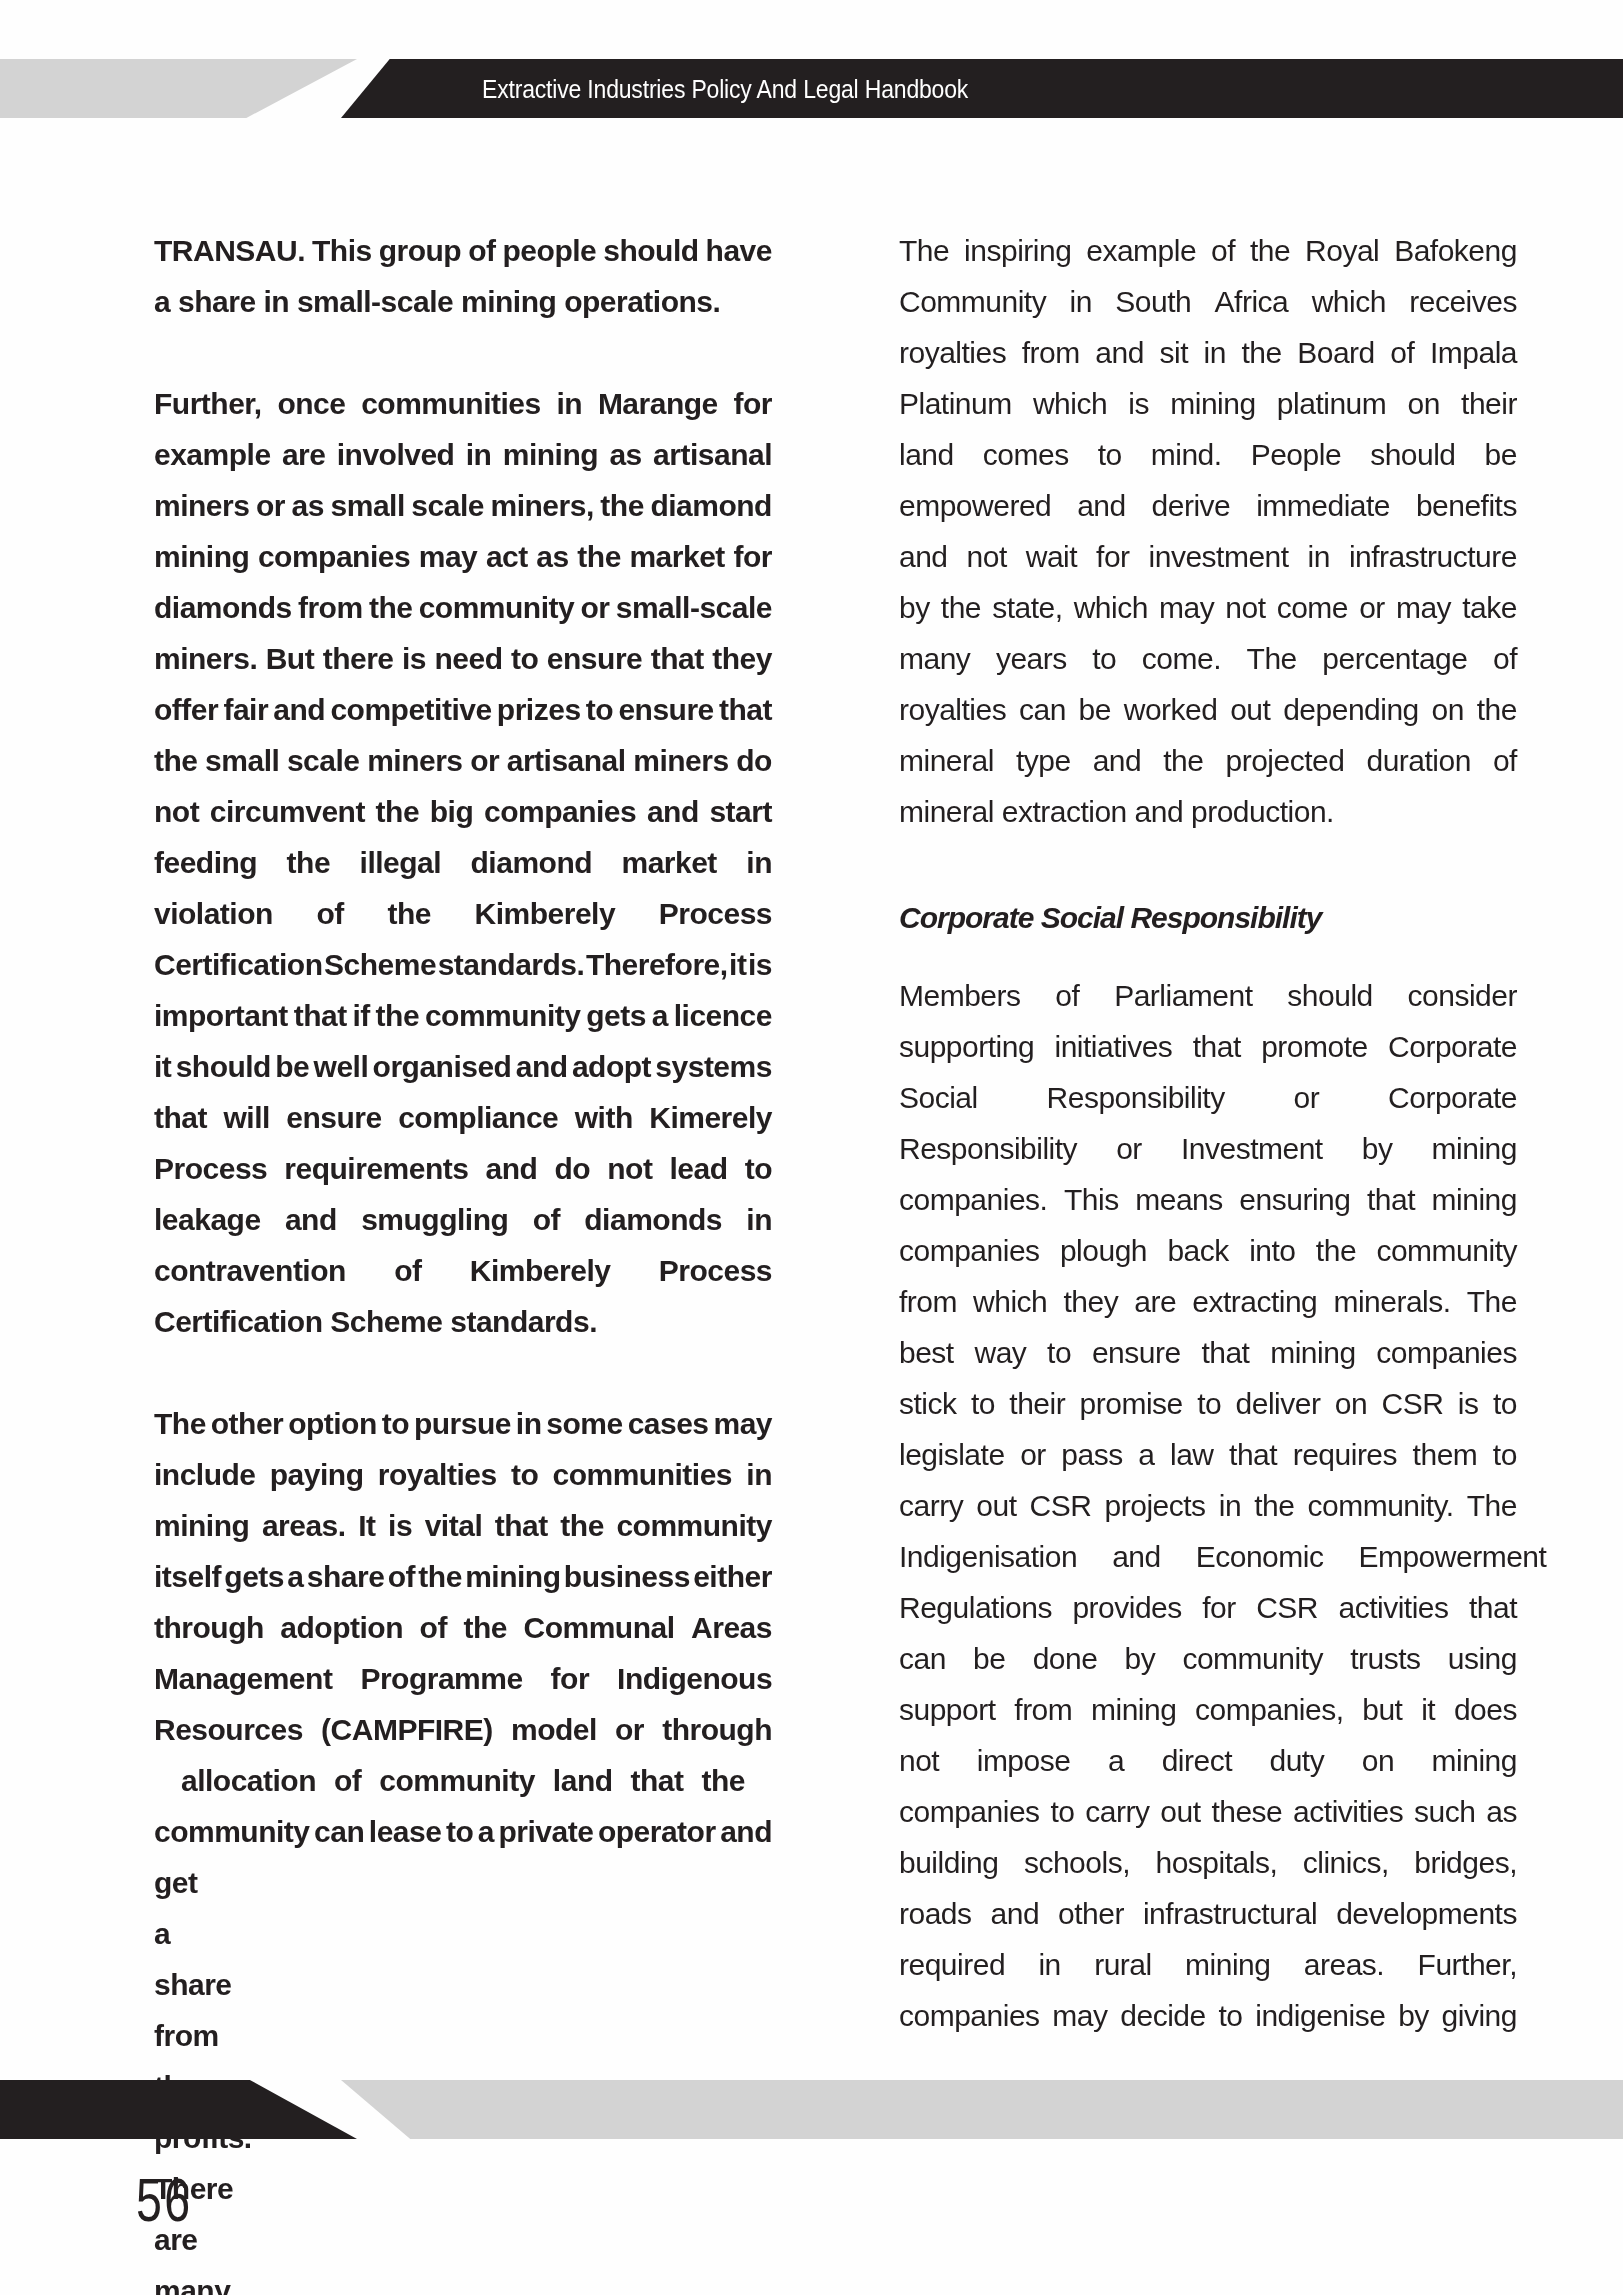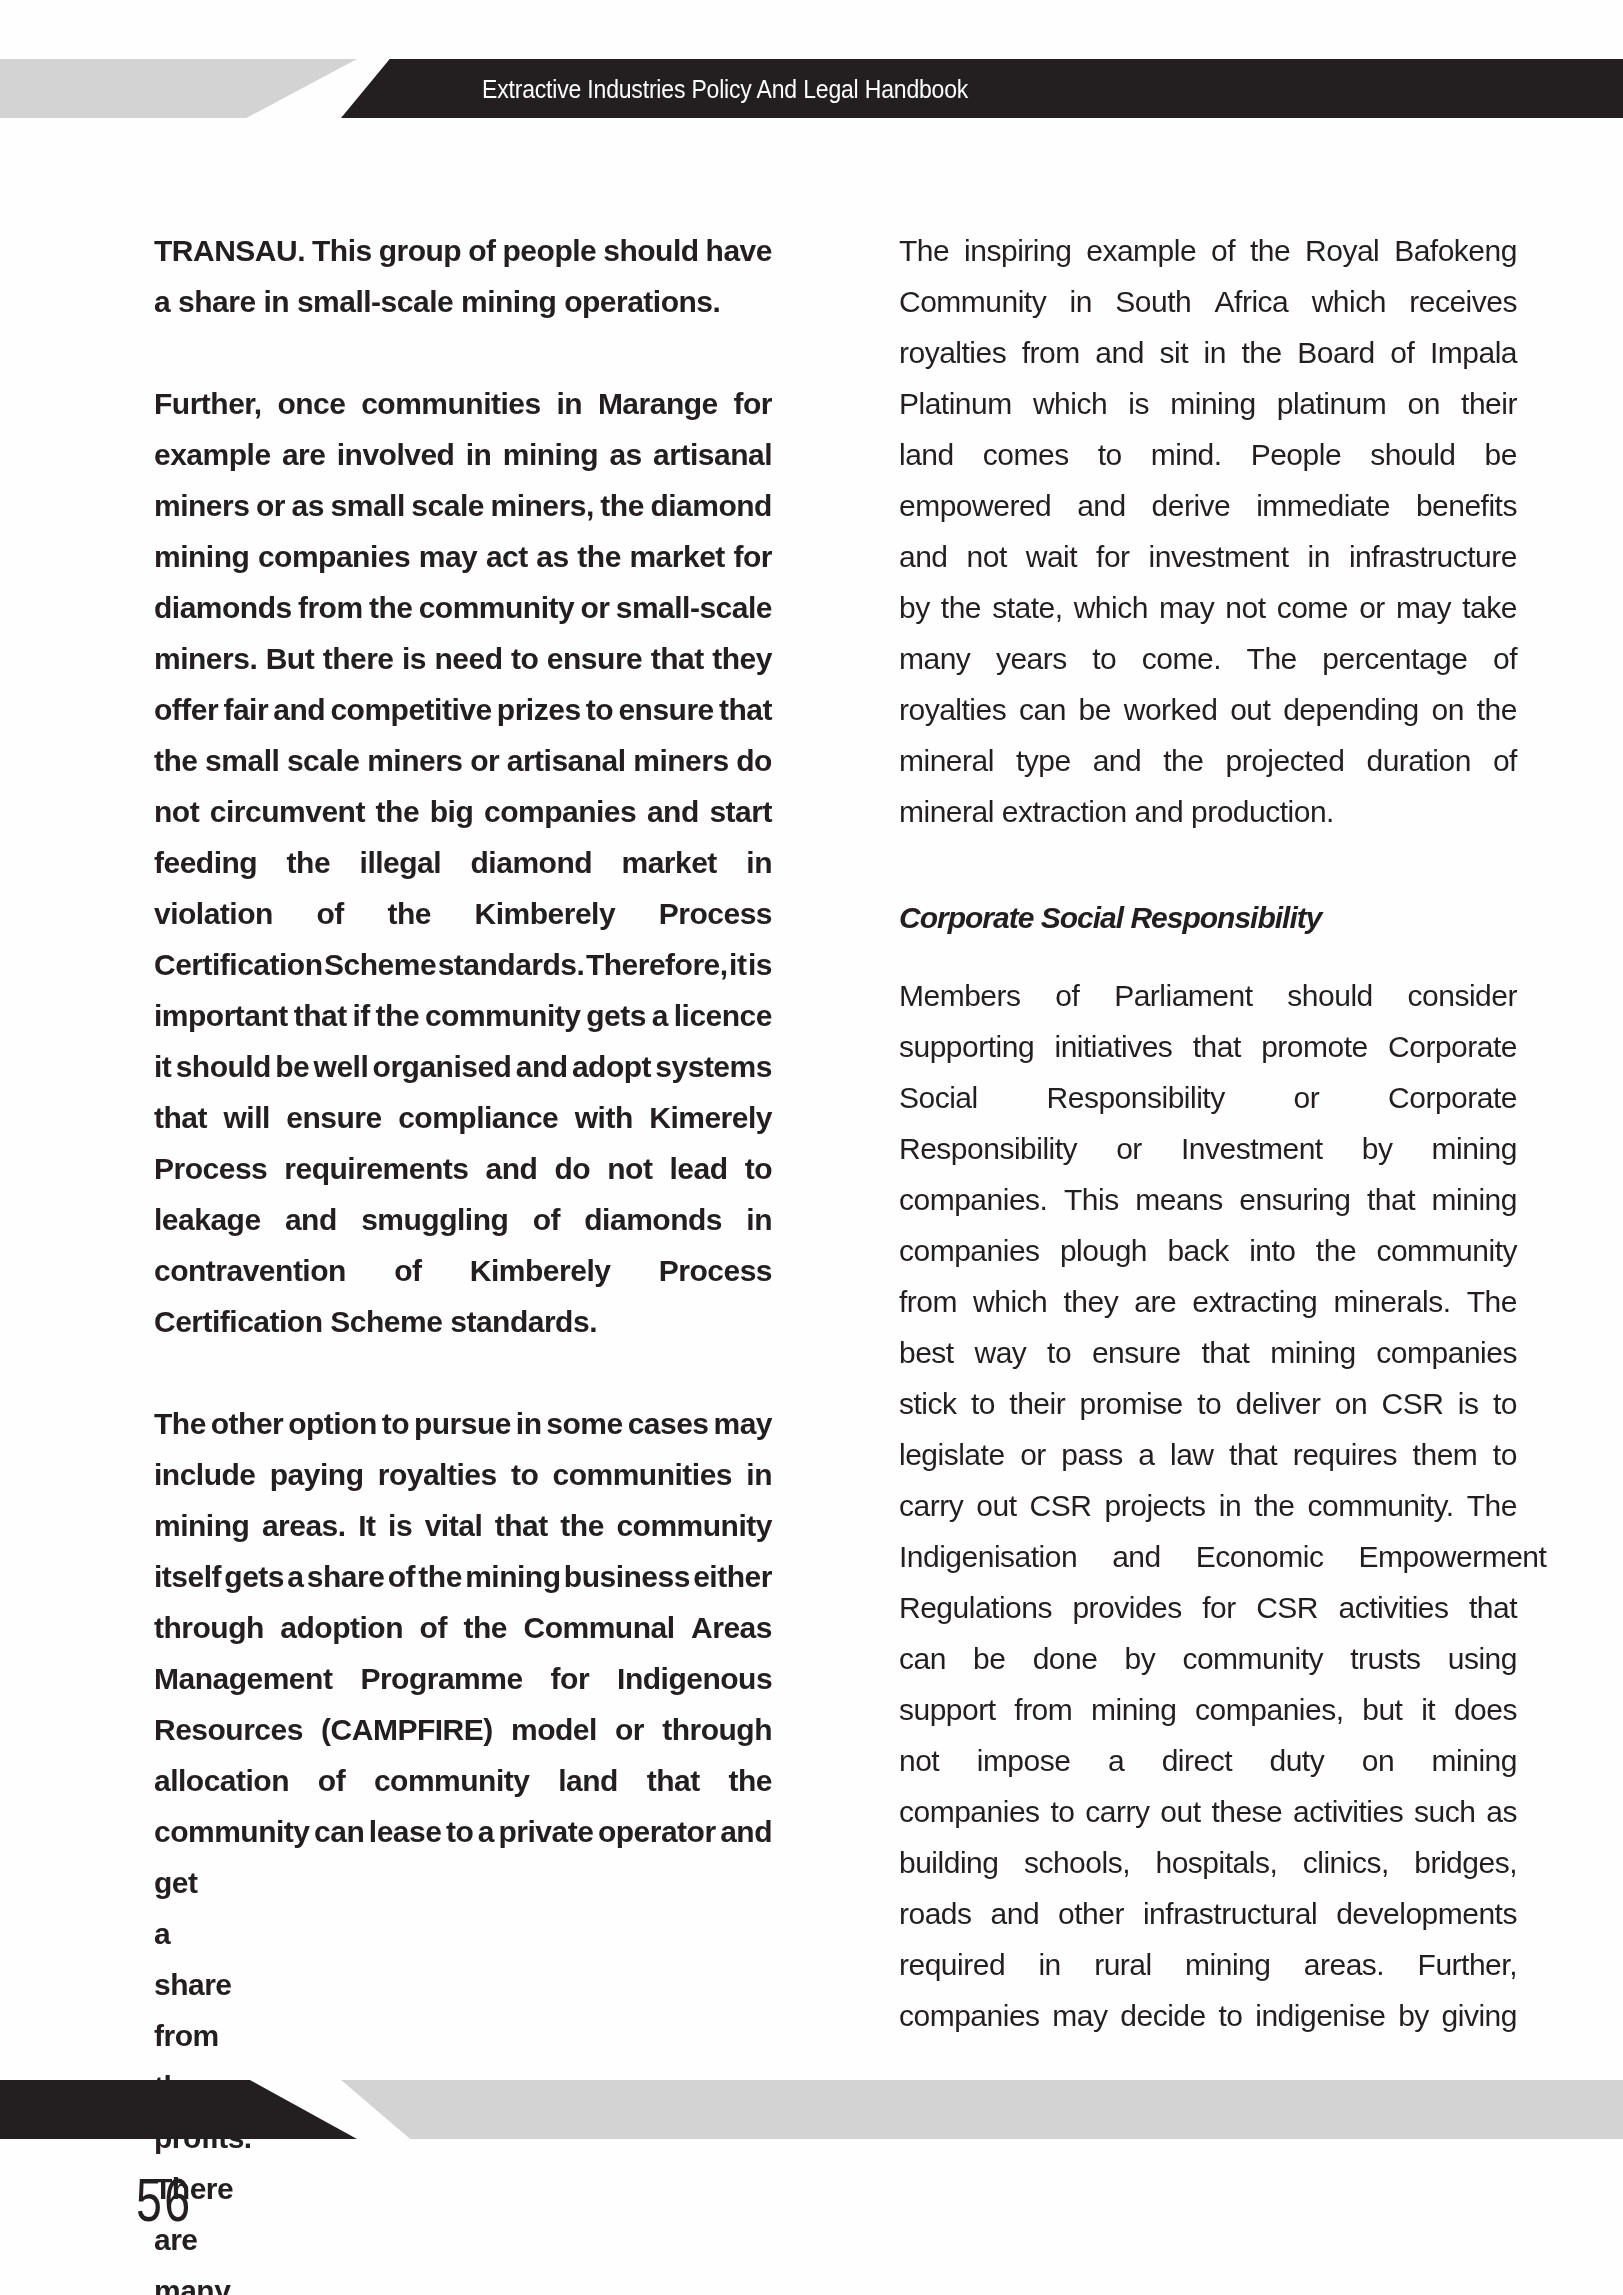--- a/index.html
+++ b/index.html
@@ -295,21 +295,21 @@
         <span>for</span>
         <span>Indigenous</span>
       </span>
     <span class="line" style="white-space: nowrap; display: flex; justify-content: space-between;">
         <span>Resources</span>
         <span>(CAMPFIRE)</span>
         <span>model</span>
         <span>or</span>
         <span>through</span>
       </span>
-    <span class="line" style="white-space: nowrap; display: flex; justify-content: space-between; gap: 18px;">
+    <span class="line" style="white-space: nowrap; display: flex; justify-content: center; gap: 18px;">
         <span>allocation</span>
         <span>of</span>
         <span>community</span>
         <span>land</span>
         <span>that</span>
         <span>the</span>
       </span>
     <span class="line" style="white-space: nowrap; display: flex; justify-content: space-between;">
         <span>community</span>
         <span>can</span>

